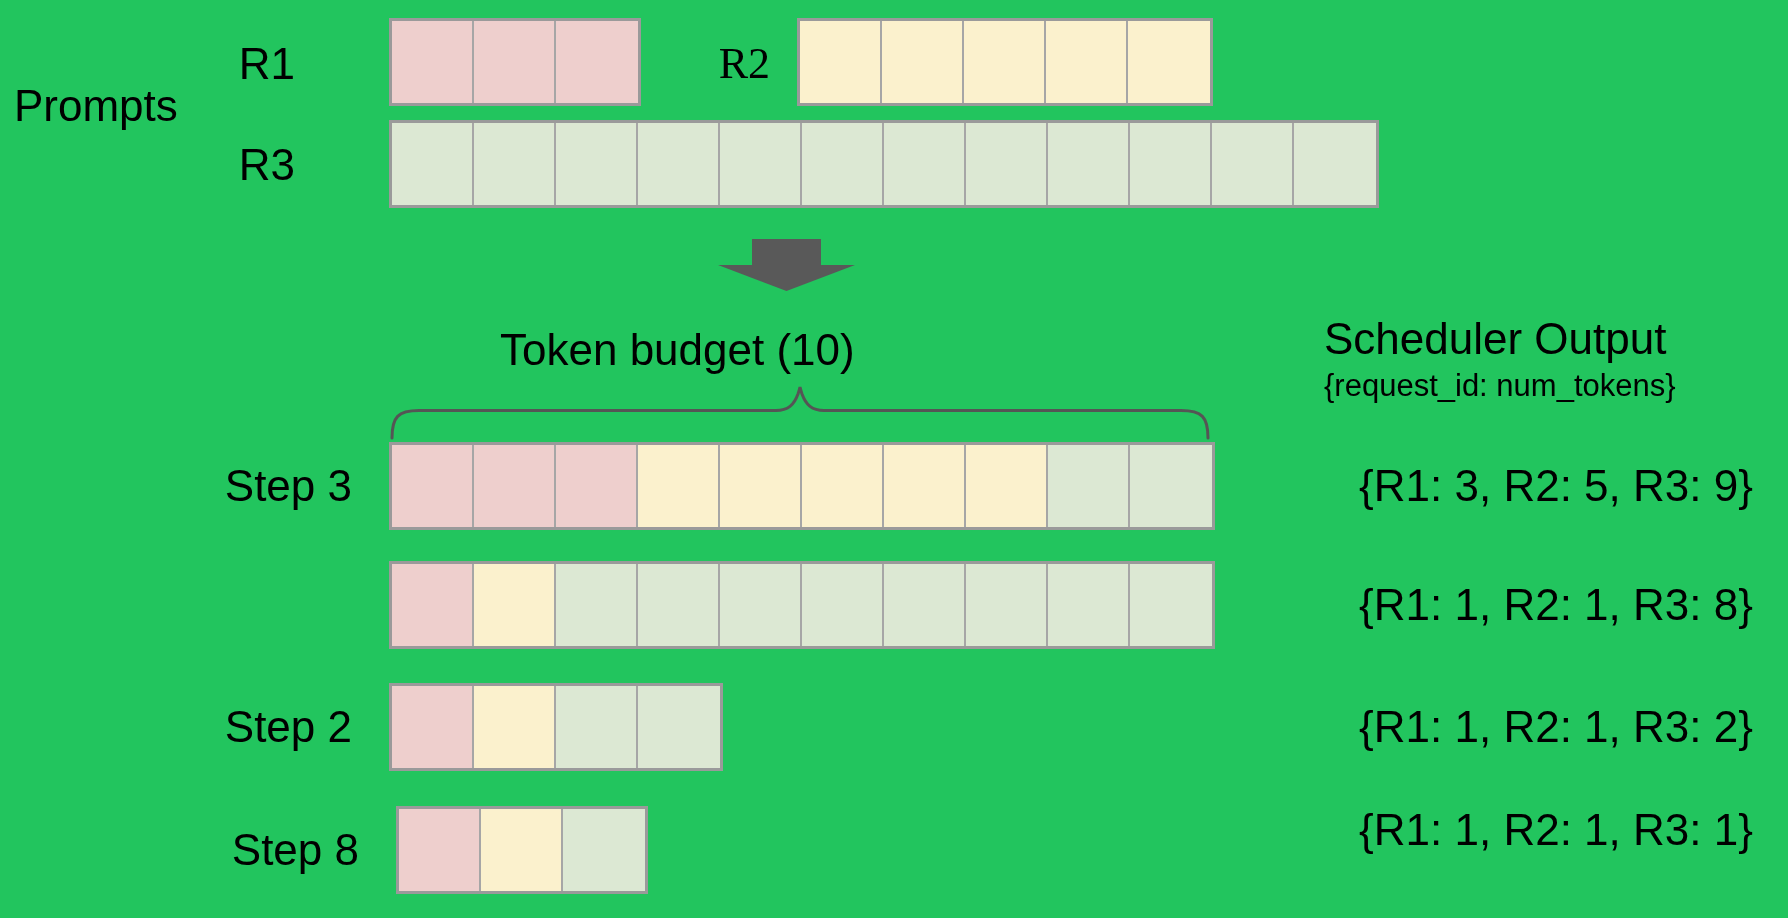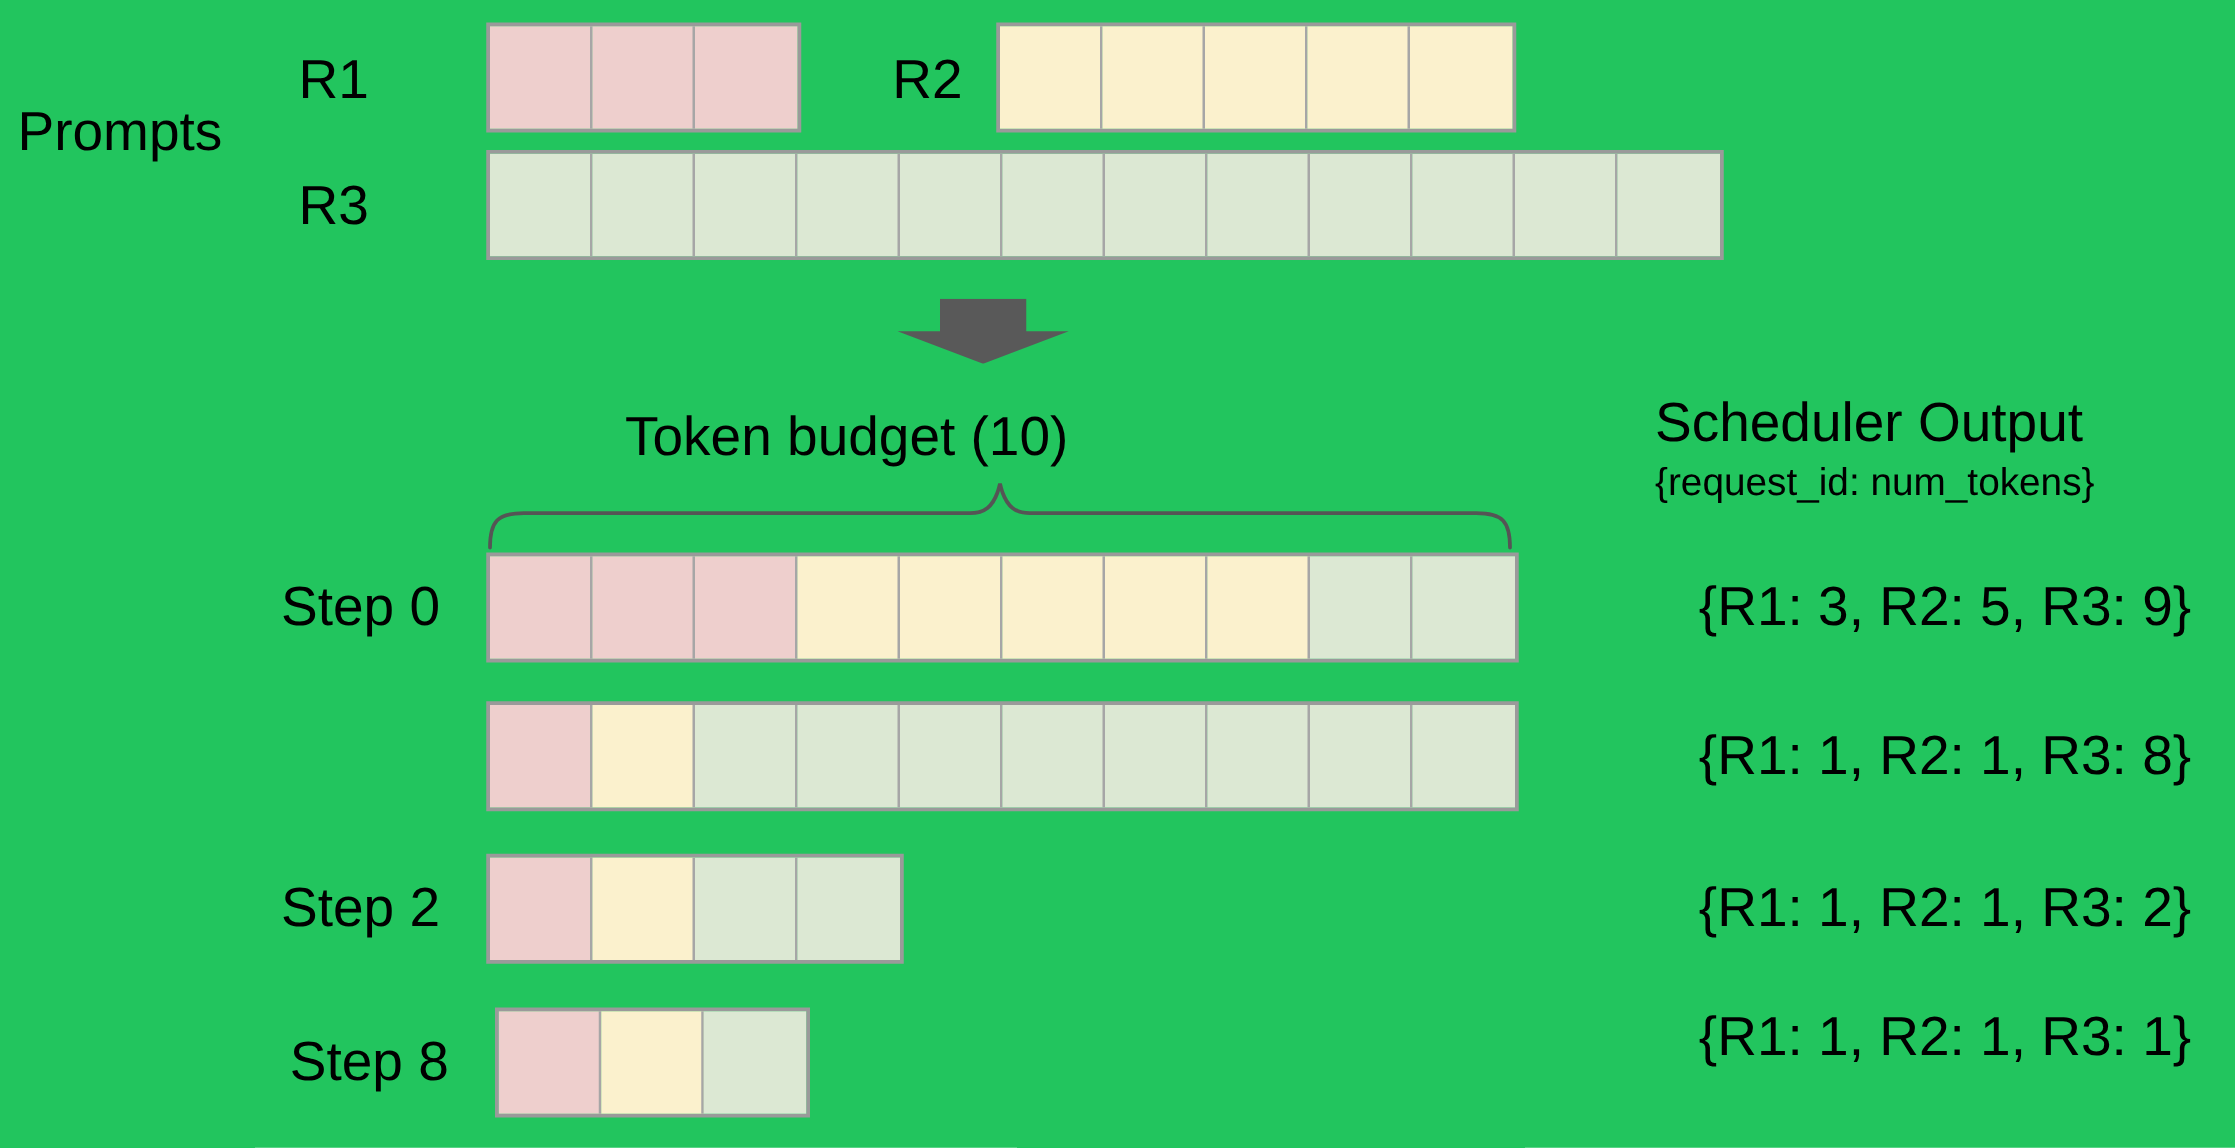--- a/index.html
+++ b/index.html
@@ -9,21 +9,21 @@
     background:#fff;
     color:#000;
     font-family:"Liberation Sans", sans-serif;
     overflow:hidden;
   }
   .txt{position:absolute;white-space:nowrap;line-height:1;}
   .big{font-size:44px;}
   .prompts-label{left:14px;top:84px;}
   .rlabel{width:115px;text-align:right;}
   .rlabel-r1{left:180px;top:42px;}
-  .rlabel-r2{left:655px;top:42px;}
+  .rlabel-r2{left:655px;top:42px;font-family:Liberation Serif, serif;}
   .rlabel-r3{left:180px;top:143px;}
   .step-label{left:140px;width:212px;text-align:right;}
   .title{left:500px;top:328px;width:600px;text-align:left;}
   .sched-title{left:1324px;top:317px;width:464px;text-align:left;}
   .sched-sub{left:1324px;top:370px;width:464px;text-align:left;font-size:31px;}
   .output{left:1324px;width:464px;text-align:center;}
   .block{
     position:absolute;display:flex;
     border:3px solid var(--block-border,#9a9a9a);
     box-sizing:content-box;
@@ -81,21 +81,21 @@
   </svg>
 
   <div class="txt big title">Token budget (10)</div>
   <svg class="brace-svg" width="822" height="56" viewBox="0 0 822 56" aria-hidden="true">
     <path d="M3,54 C3,33 9,26.5 30,26.5 L387,26.5 C399,26.5 405,21 409,10 C410,7 410.5,5 411,3 C411.5,5 412,7 413,10 C417,21 423,26.5 435,26.5 L792,26.5 C813,26.5 819,33 819,54" fill="none" stroke-width="3" stroke-linecap="round" stroke="#555555"></path>
   </svg>
 
   <div class="txt big sched-title">Scheduler Output</div>
   <div class="txt sched-sub">{request_id: num_tokens}</div>
 
-  <div class="txt big step-label" style="top:464px">Step 0</div>
+  <div class="txt big step-label" style="top:464px">Step 3</div>
   <div class="block" style="left:389px;top:442px">
       <div class="cell" style="background: rgb(238, 207, 205);"></div>
       <div class="cell" style="background: rgb(238, 207, 205);"></div>
       <div class="cell" style="background: rgb(238, 207, 205);"></div>
       <div class="cell" style="background: rgb(251, 241, 205);"></div>
       <div class="cell" style="background: rgb(251, 241, 205);"></div>
       <div class="cell" style="background: rgb(251, 241, 205);"></div>
       <div class="cell" style="background: rgb(251, 241, 205);"></div>
       <div class="cell" style="background: rgb(251, 241, 205);"></div>
       <div class="cell" style="background: rgb(220, 232, 211);"></div>

